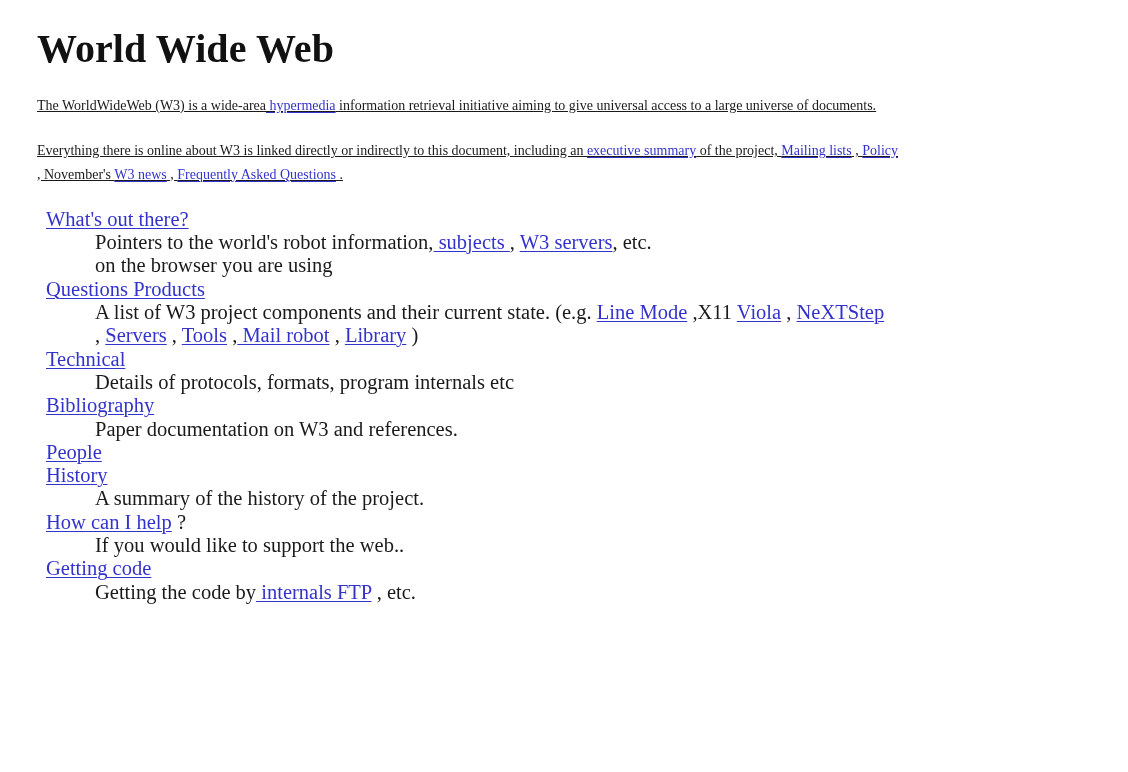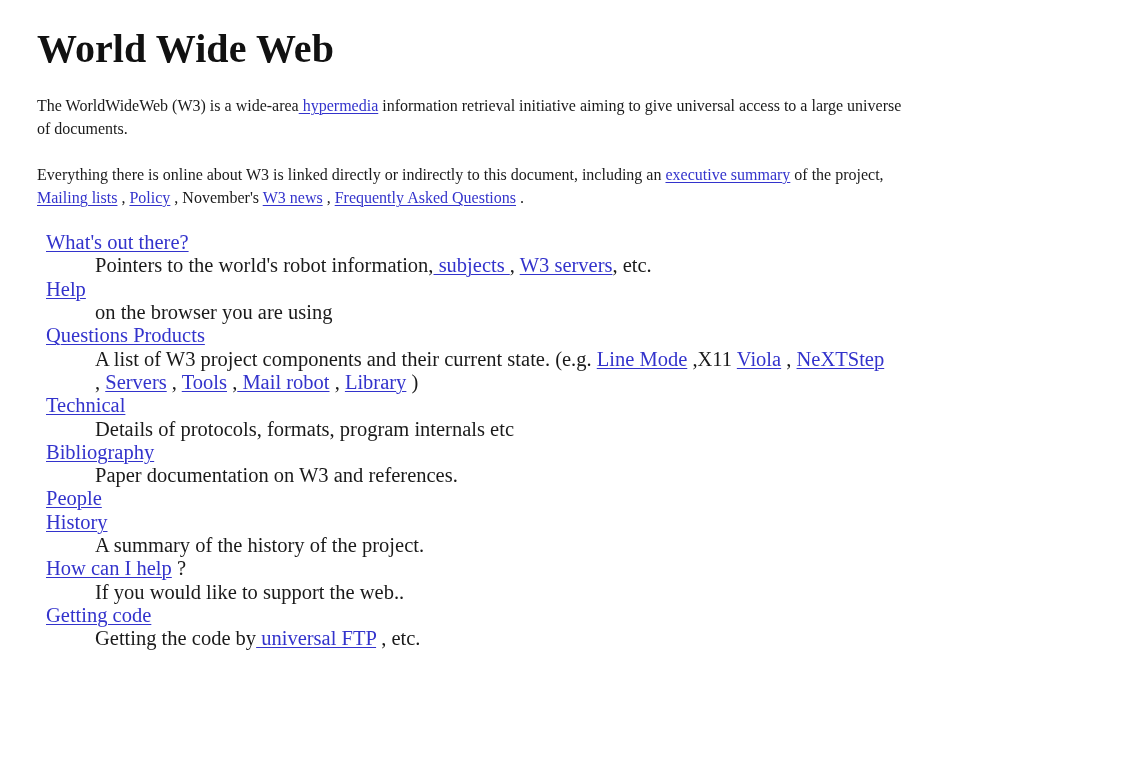--- a/index.html
+++ b/index.html
@@ -24,25 +24,26 @@
   h1.page-title {
     font-family: "Liberation Serif", "DejaVu Serif", serif;
     font-size: 40px;
     line-height: 46px;
     font-weight: bold;
     margin: 14px 0 22px 0;
     letter-spacing: 0.1px;
     color: #111111;
   }
   p.para {
-    font-size: 16px;
+    font-size: 14px;
     line-height: 23.3px;
     margin: 0 0 22px 0;
     max-width: 1043px;
     text-align: left;
+    text-decoration: underline;
   }
   a.link {
     color: #3333cc;
     text-decoration: underline;
     text-underline-offset: 1.5px;
     text-decoration-thickness: 1px;
     cursor: pointer;
   }
   dl.index {
     margin: 9px;
@@ -69,38 +70,37 @@
 
   <p class="para"><span>The WorldWideWeb (W3) is a wide-area</span><a class="link" href="#"> hypermedia</a><span> information retrieval initiative aiming to give universal access to a large universe of documents.</span></p>
 
   <p class="para"><span>Everything there is online about W3 is linked directly or indirectly to this document, including an </span><a class="link" href="#">executive summary</a><span> of the project, </span><a class="link" href="#">Mailing lists</a><span> , </span><a class="link" href="#">Policy</a><span> , November's </span><a class="link" href="#">W3 news</a><span> , </span><a class="link" href="#">Frequently Asked Questions</a><span> .</span></p>
 
   <dl class="index">
 
     <dt><a class="link" href="#">What's out there?</a></dt>
     <dd><span>Pointers to the world's robot information,</span><a class="link nowrap-gap" href="#"> subjects </a><span>, </span><a class="link" href="#">W3 servers</a><span>, etc.</span></dd>
 
-    <dt><a class="link" href="#">Help</a></dt>
     <dd>on the browser you are using</dd>
 
     <dt><a class="link" href="#">Questions Products</a></dt>
     <dd><span>A list of W3 project components and their current state. (e.g. </span><a class="link" href="#">Line Mode</a><span> ,X11 </span><a class="link" href="#">Viola</a><span> , </span><a class="link" href="#">NeXTStep</a><span> , </span><a class="link" href="#">Servers</a><span> , </span><a class="link" href="#">Tools</a><span> ,</span><a class="link" href="#"> Mail robot</a><span> , </span><a class="link" href="#">Library</a><span> )</span></dd>
 
     <dt><a class="link" href="#">Technical</a></dt>
     <dd>Details of protocols, formats, program internals etc</dd>
 
     <dt><a class="link" href="#">Bibliography</a></dt>
     <dd>Paper documentation on W3 and references.</dd>
 
     <dt><a class="link" href="#">People</a></dt>
 
     <dt><a class="link" href="#">History</a></dt>
     <dd>A summary of the history of the project.</dd>
 
     <dt><a class="link" href="#">How can I help</a><span> ?</span></dt>
     <dd>If you would like to support the web..</dd>
 
     <dt><a class="link" href="#">Getting code</a></dt>
-    <dd><span>Getting the code by</span><a class="link nowrap-gap" href="#"> universal FTP</a><span> , etc.</span></dd>
+    <dd><span>Getting the code by</span><a class="link nowrap-gap" href="#"> internals FTP</a><span> , etc.</span></dd>
 
   </dl>
 
 </div>
 
 </body></html>

